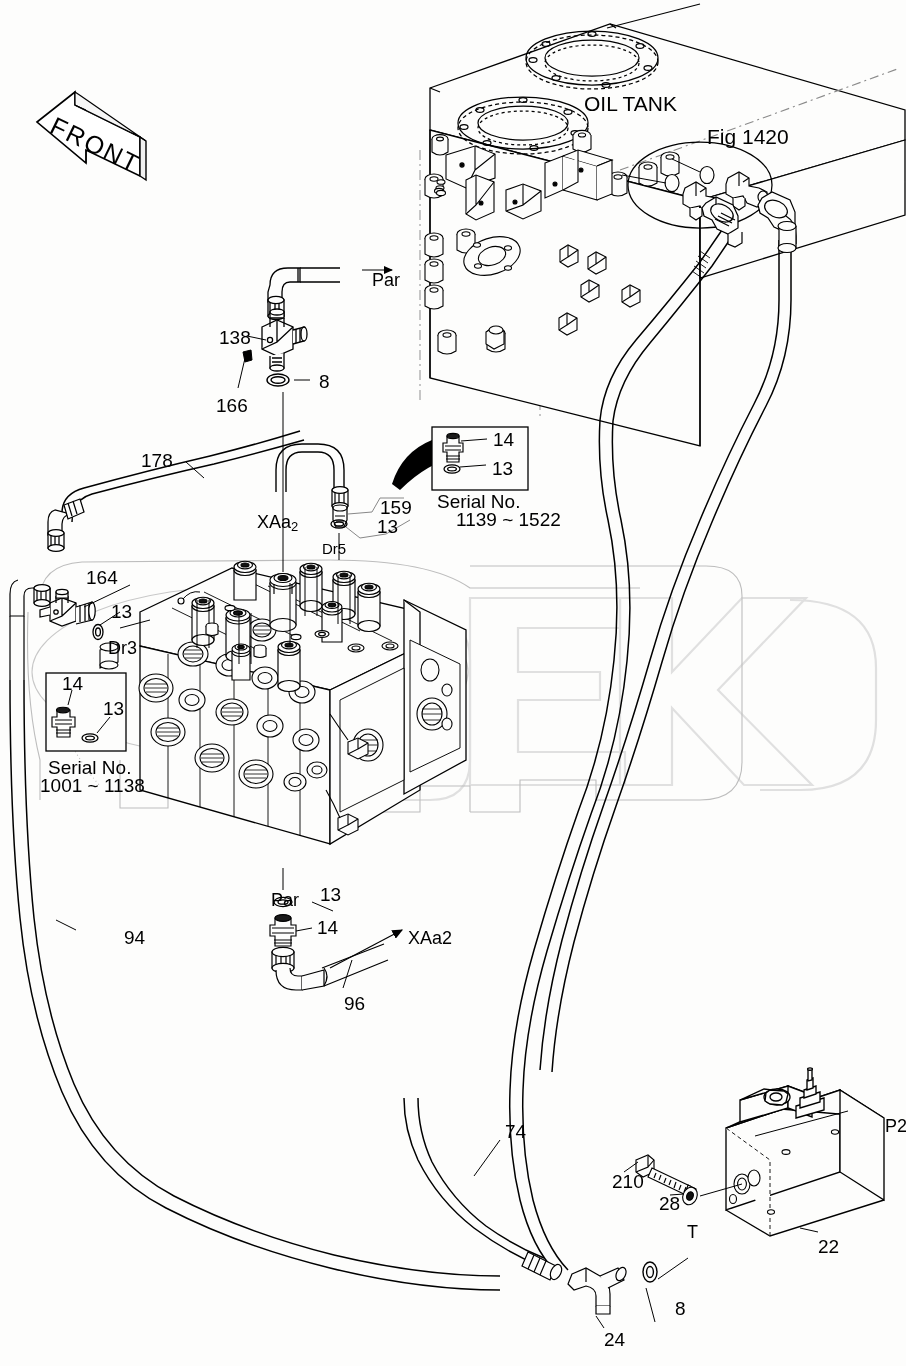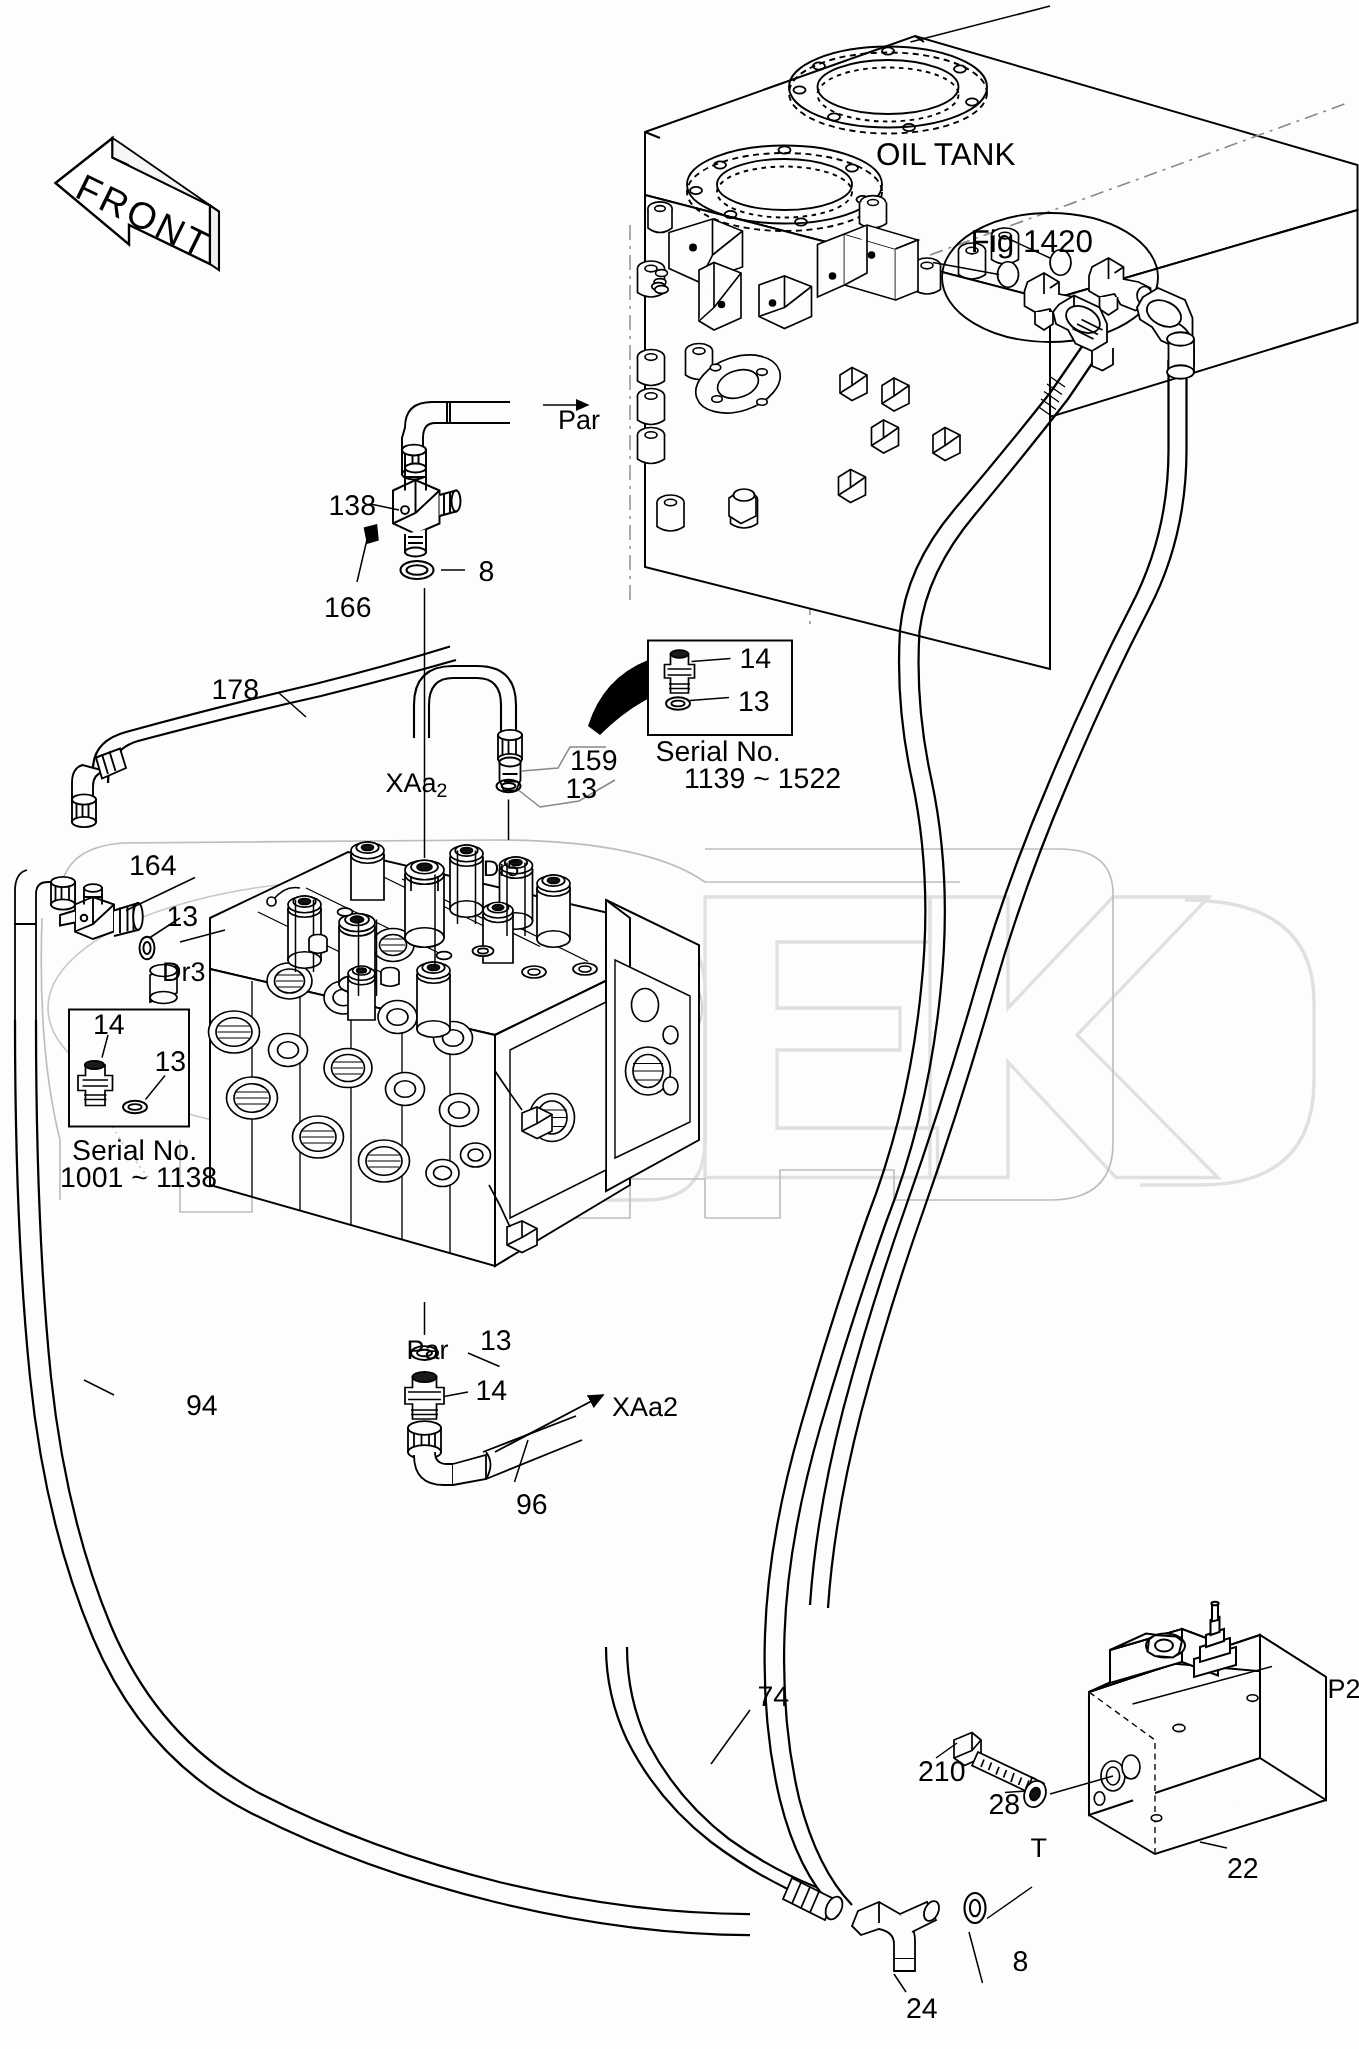--- a/index.html
+++ b/index.html
@@ -905,29 +905,29 @@
       <path d="M247 336 L266 340"></path>
       <path d="M186 462 L204 478"></path>
     </g>
   </svg>
 
   <div class="lbl" style="left:58px; top:112px; transform:rotate(26deg); transform-origin:left top;
               font-size:25px; letter-spacing:2px;">FRONT</div>
 
   <div class="lbl lbl-cap" style="left:584px; top:93px;">OIL TANK</div>
 
-  <div class="lbl lbl-fig" style="left:647px; top:126px;margin-top:25px;">Fig 1420</div>
+  <div class="lbl lbl-fig" style="left:707px; top:126px;">Fig 1420</div>
 
   <div class="lbl lbl-port" style="left:372px; top:271px;">Par</div>
 
   <div class="lbl lbl-port" style="left:257px; top:513px;">
     <span>XAa</span><span class="lbl-sub">2</span>
   </div>
 
-  <div class="lbl lbl-dr" style="left:322px; top:572px;text-align:right;">Dr5</div>
+  <div class="lbl lbl-dr" style="left:322px; top:541px;text-align:right;">Dr5</div>
 
   <div class="lbl lbl-port" style="left:108px; top:639px;">Dr3</div>
 
   <div class="lbl lbl-port" style="left:271px; top:891px;">Par</div>
 
   <div class="lbl lbl-port" style="left:408px; top:929px;">XAa2</div>
 
   <div class="lbl lbl-port" style="left:864px; top:1117px;margin-left:21px;">P2</div>
 
   <div class="lbl lbl-port" style="left:687px; top:1223px;">T</div>

